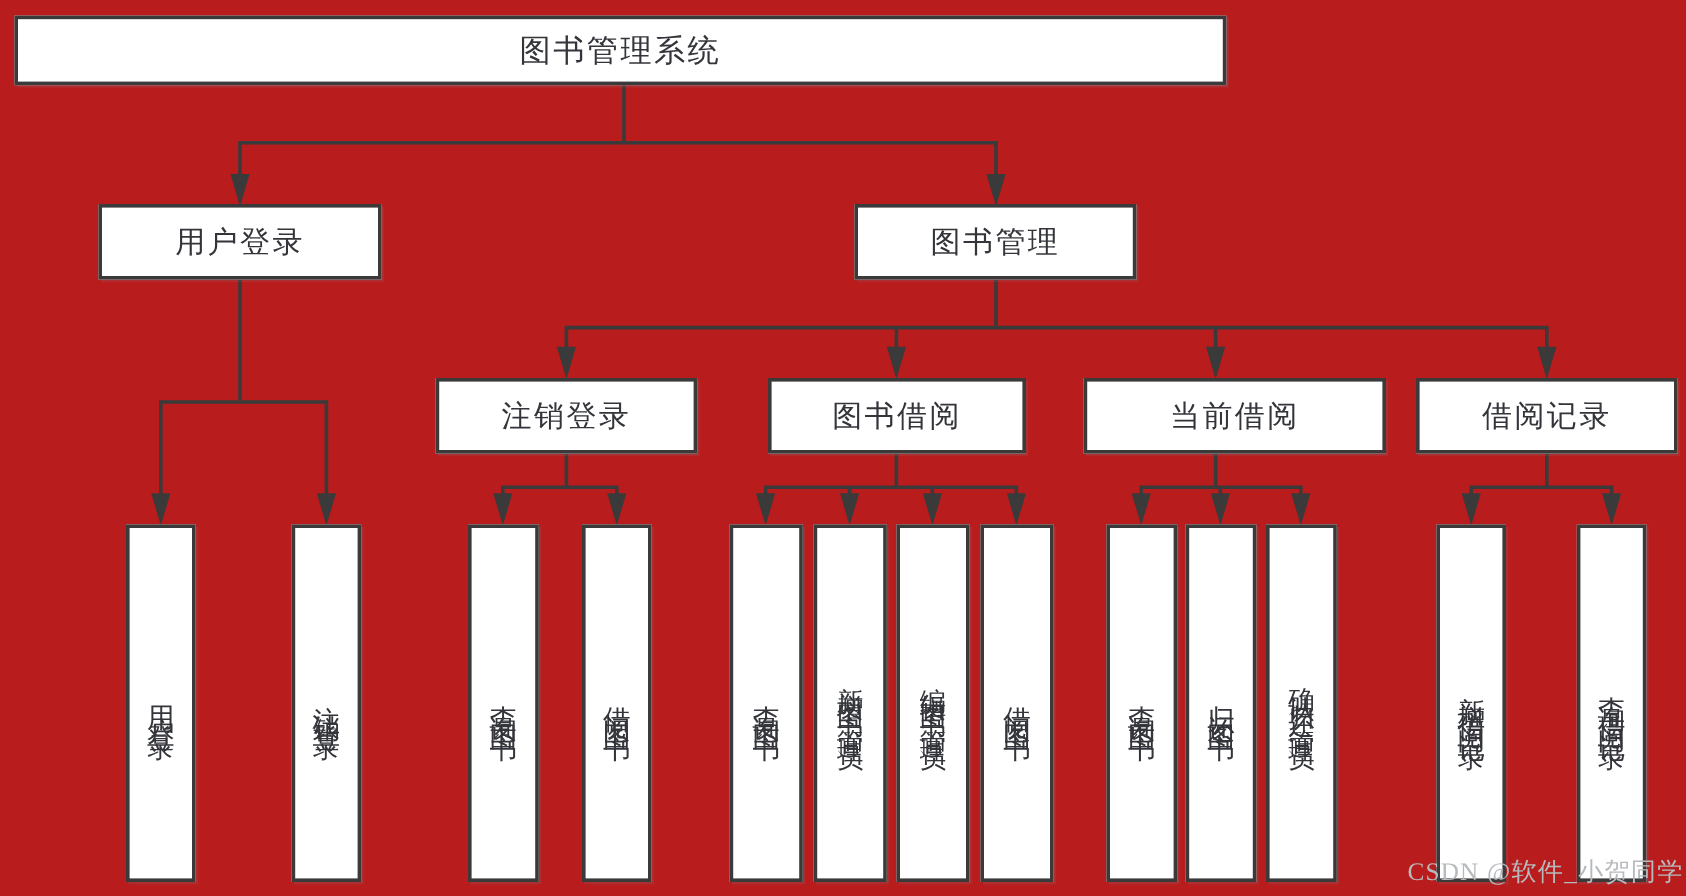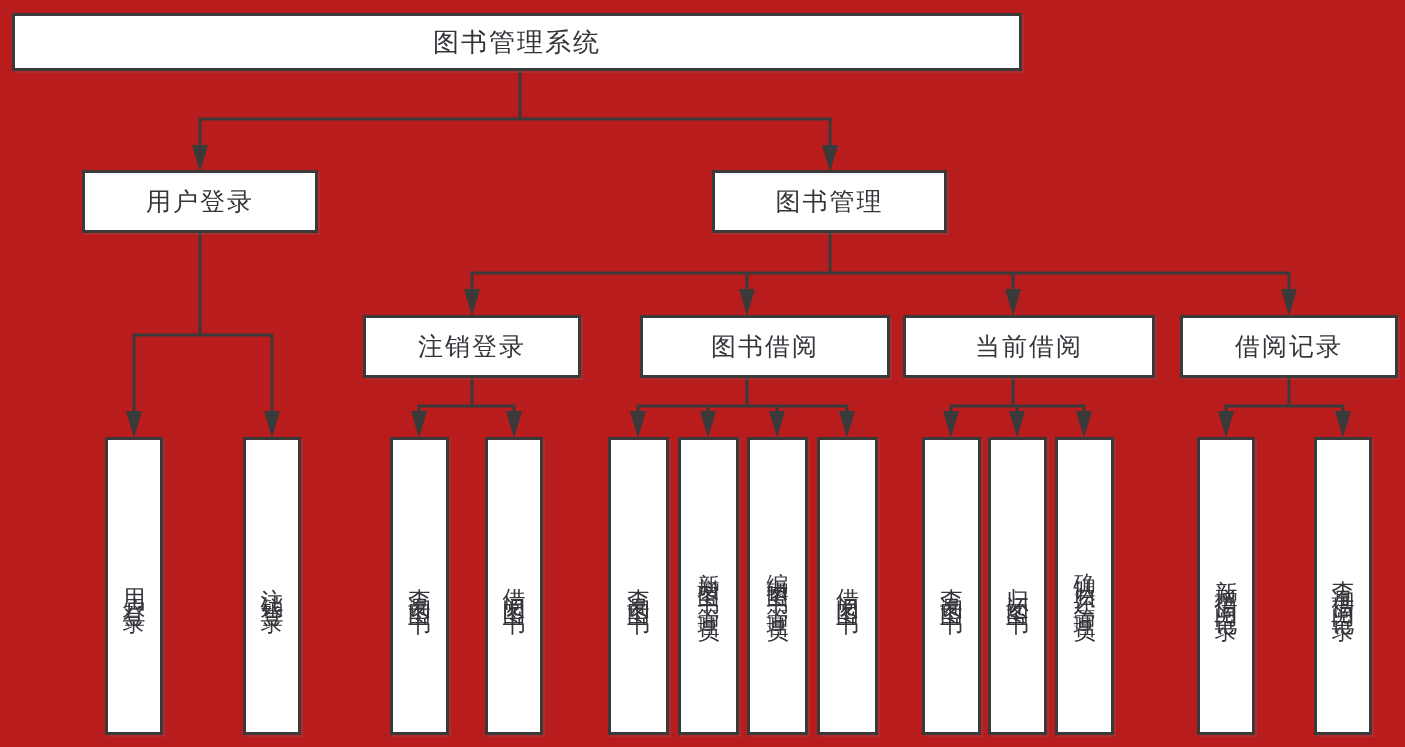--- a/index.html
+++ b/index.html
@@ -78,21 +78,21 @@
   <div class="node h" style="left:82px;top:170px;width:236px;height:63px">
     <span>用户登录</span>
   </div>
   <div class="node h" style="left:712px;top:170px;width:235px;height:63px">
     <span>图书管理</span>
   </div>
 
   <div class="node h" style="left:363px;top:315px;width:218px;height:63px">
     <span>注销登录</span>
   </div>
-  <div class="node h" style="left:640px;top:315px;width:250px;height:63px">
+  <div class="node h" style="left:640px;top:315px;width:215px;height:63px">
     <span>图书借阅</span>
   </div>
   <div class="node h" style="left:903px;top:315px;width:252px;height:63px">
     <span>当前借阅</span>
   </div>
   <div class="node h" style="left:1180px;top:315px;width:218px;height:63px">
     <span>借阅记录</span>
   </div>
 
   <div class="node v" style="left:105px;top:437px;width:58px;height:298px">
@@ -132,14 +132,15 @@
     <span>确认归还（管理员）</span>
   </div>
 
   <div class="node v" style="left:1197px;top:437px;width:58px;height:298px">
     <span>新增借阅记录</span>
   </div>
   <div class="node v" style="left:1314px;top:437px;width:58px;height:298px">
     <span>查询借阅记录</span>
   </div>
 
+  <div class="watermark">CSDN @软件_小贺同学</div>
 
 </div>
 
 </body></html>

